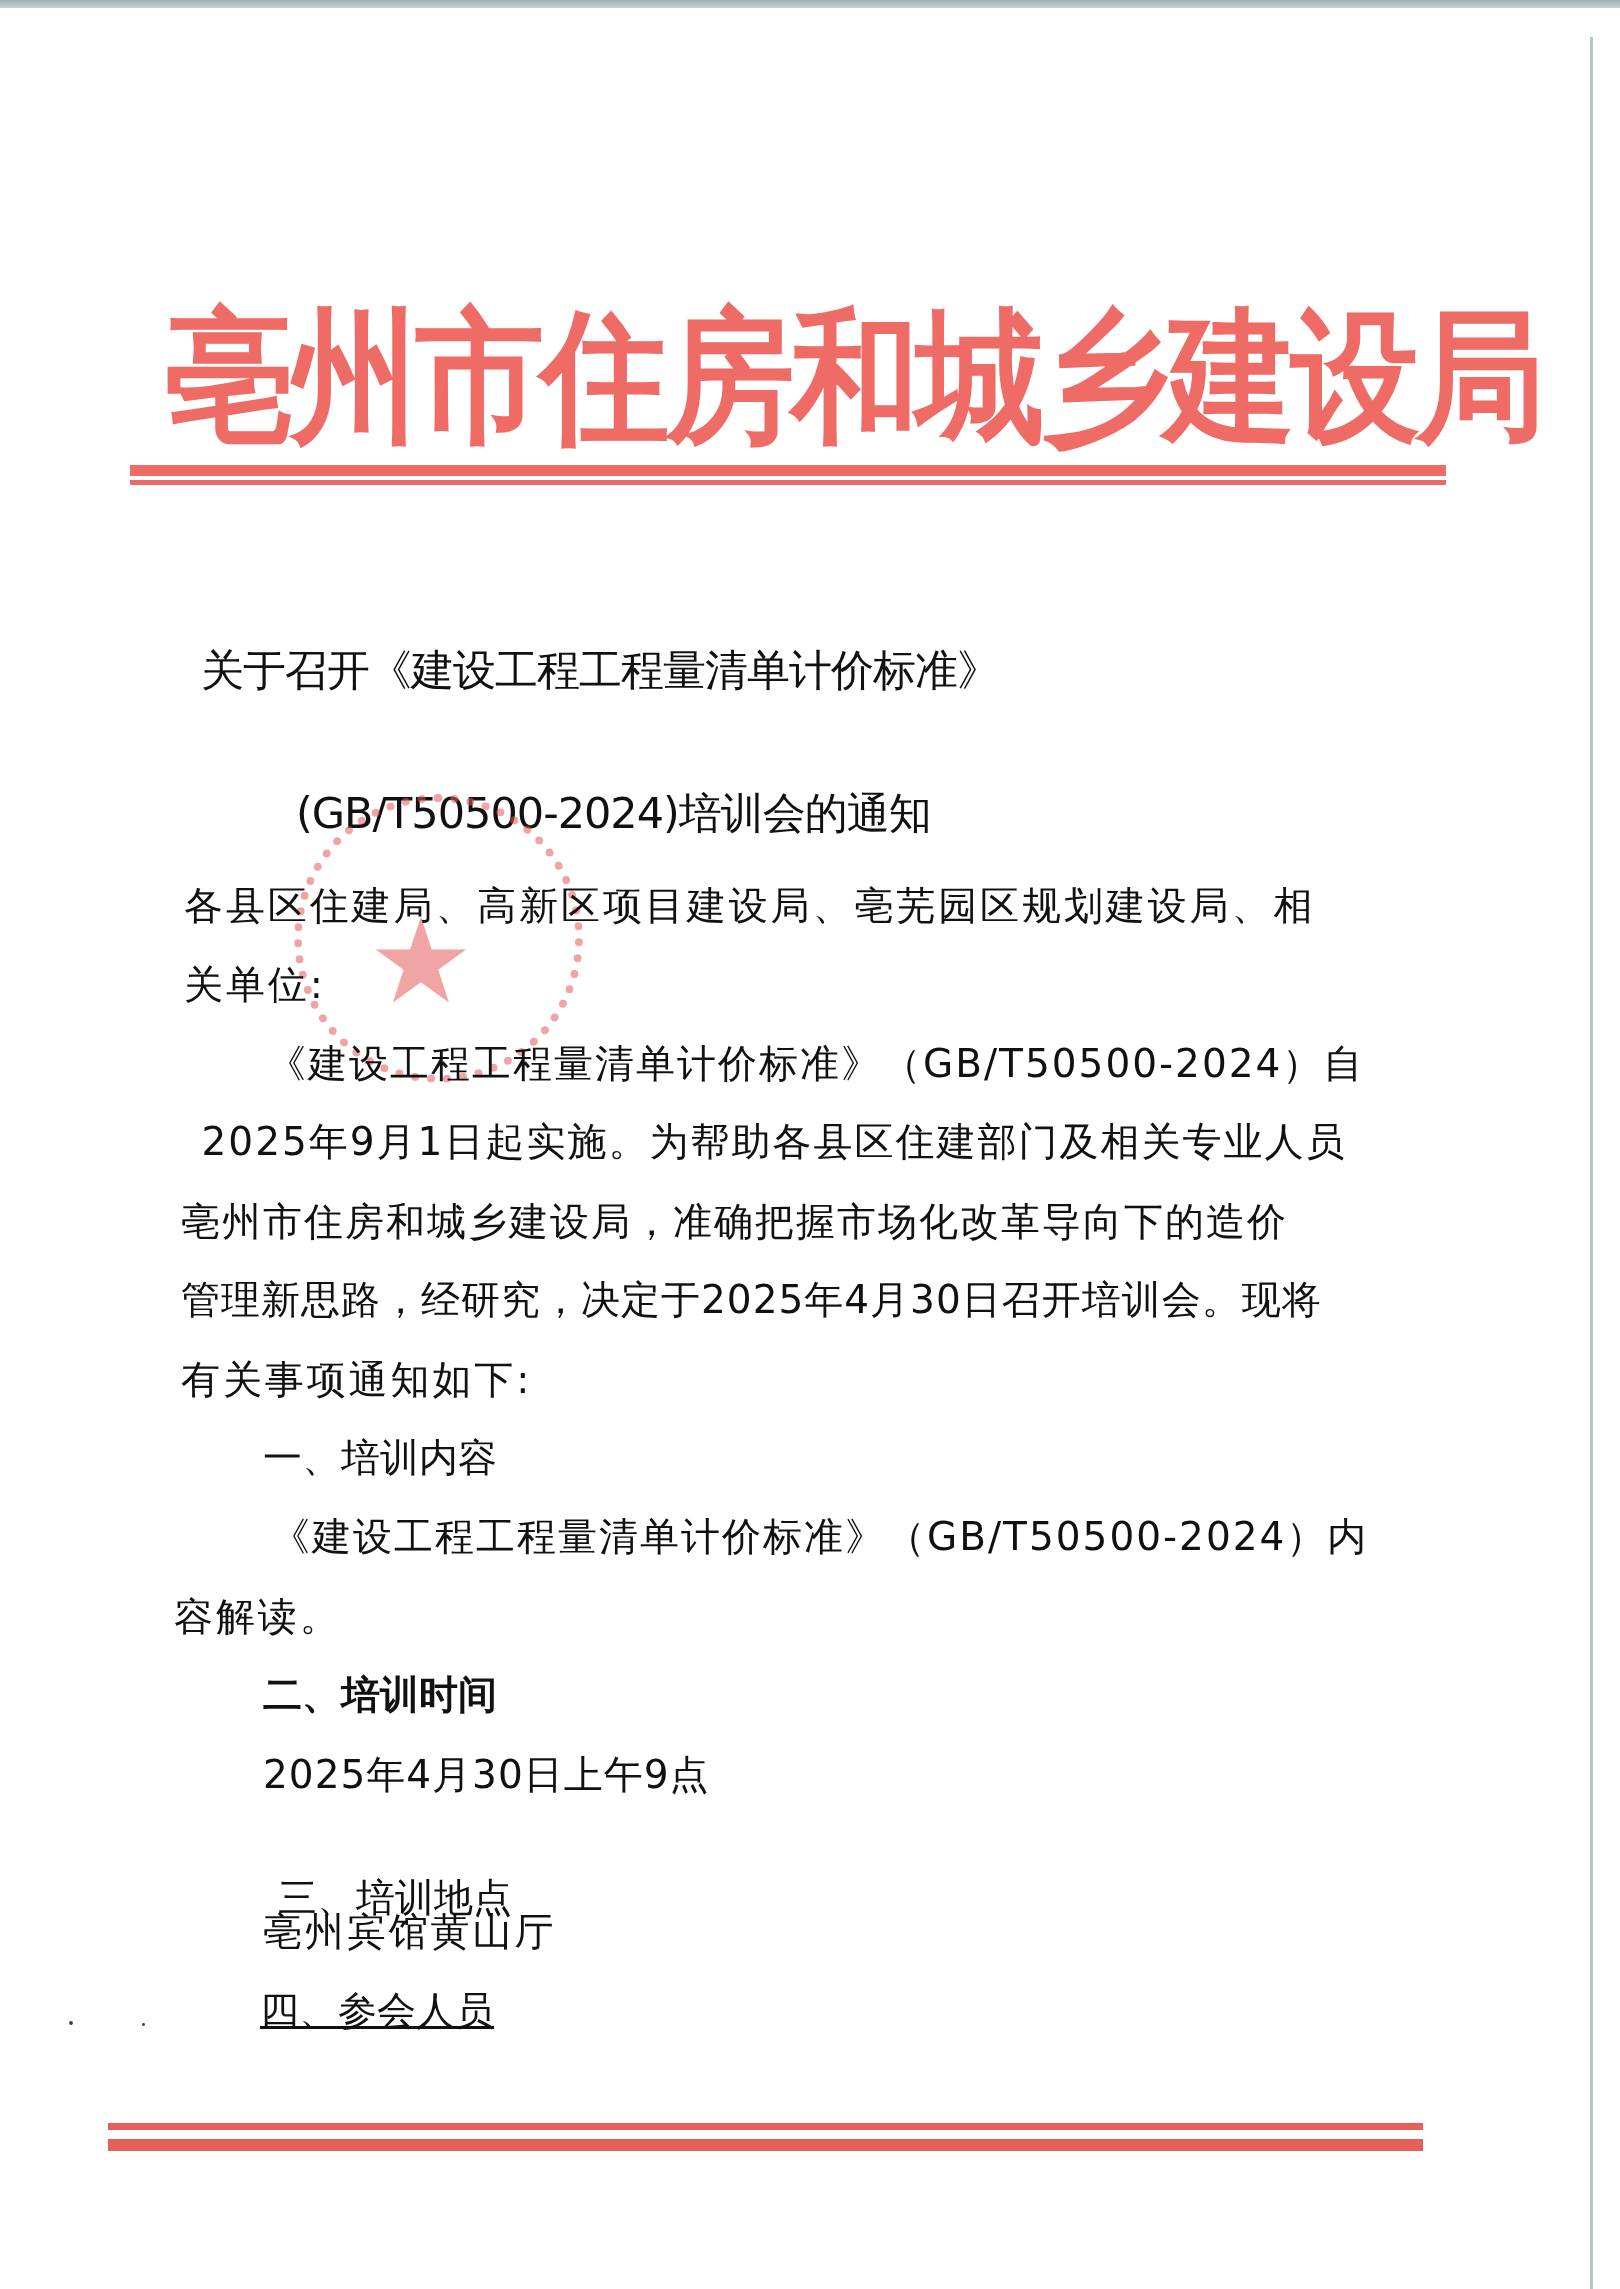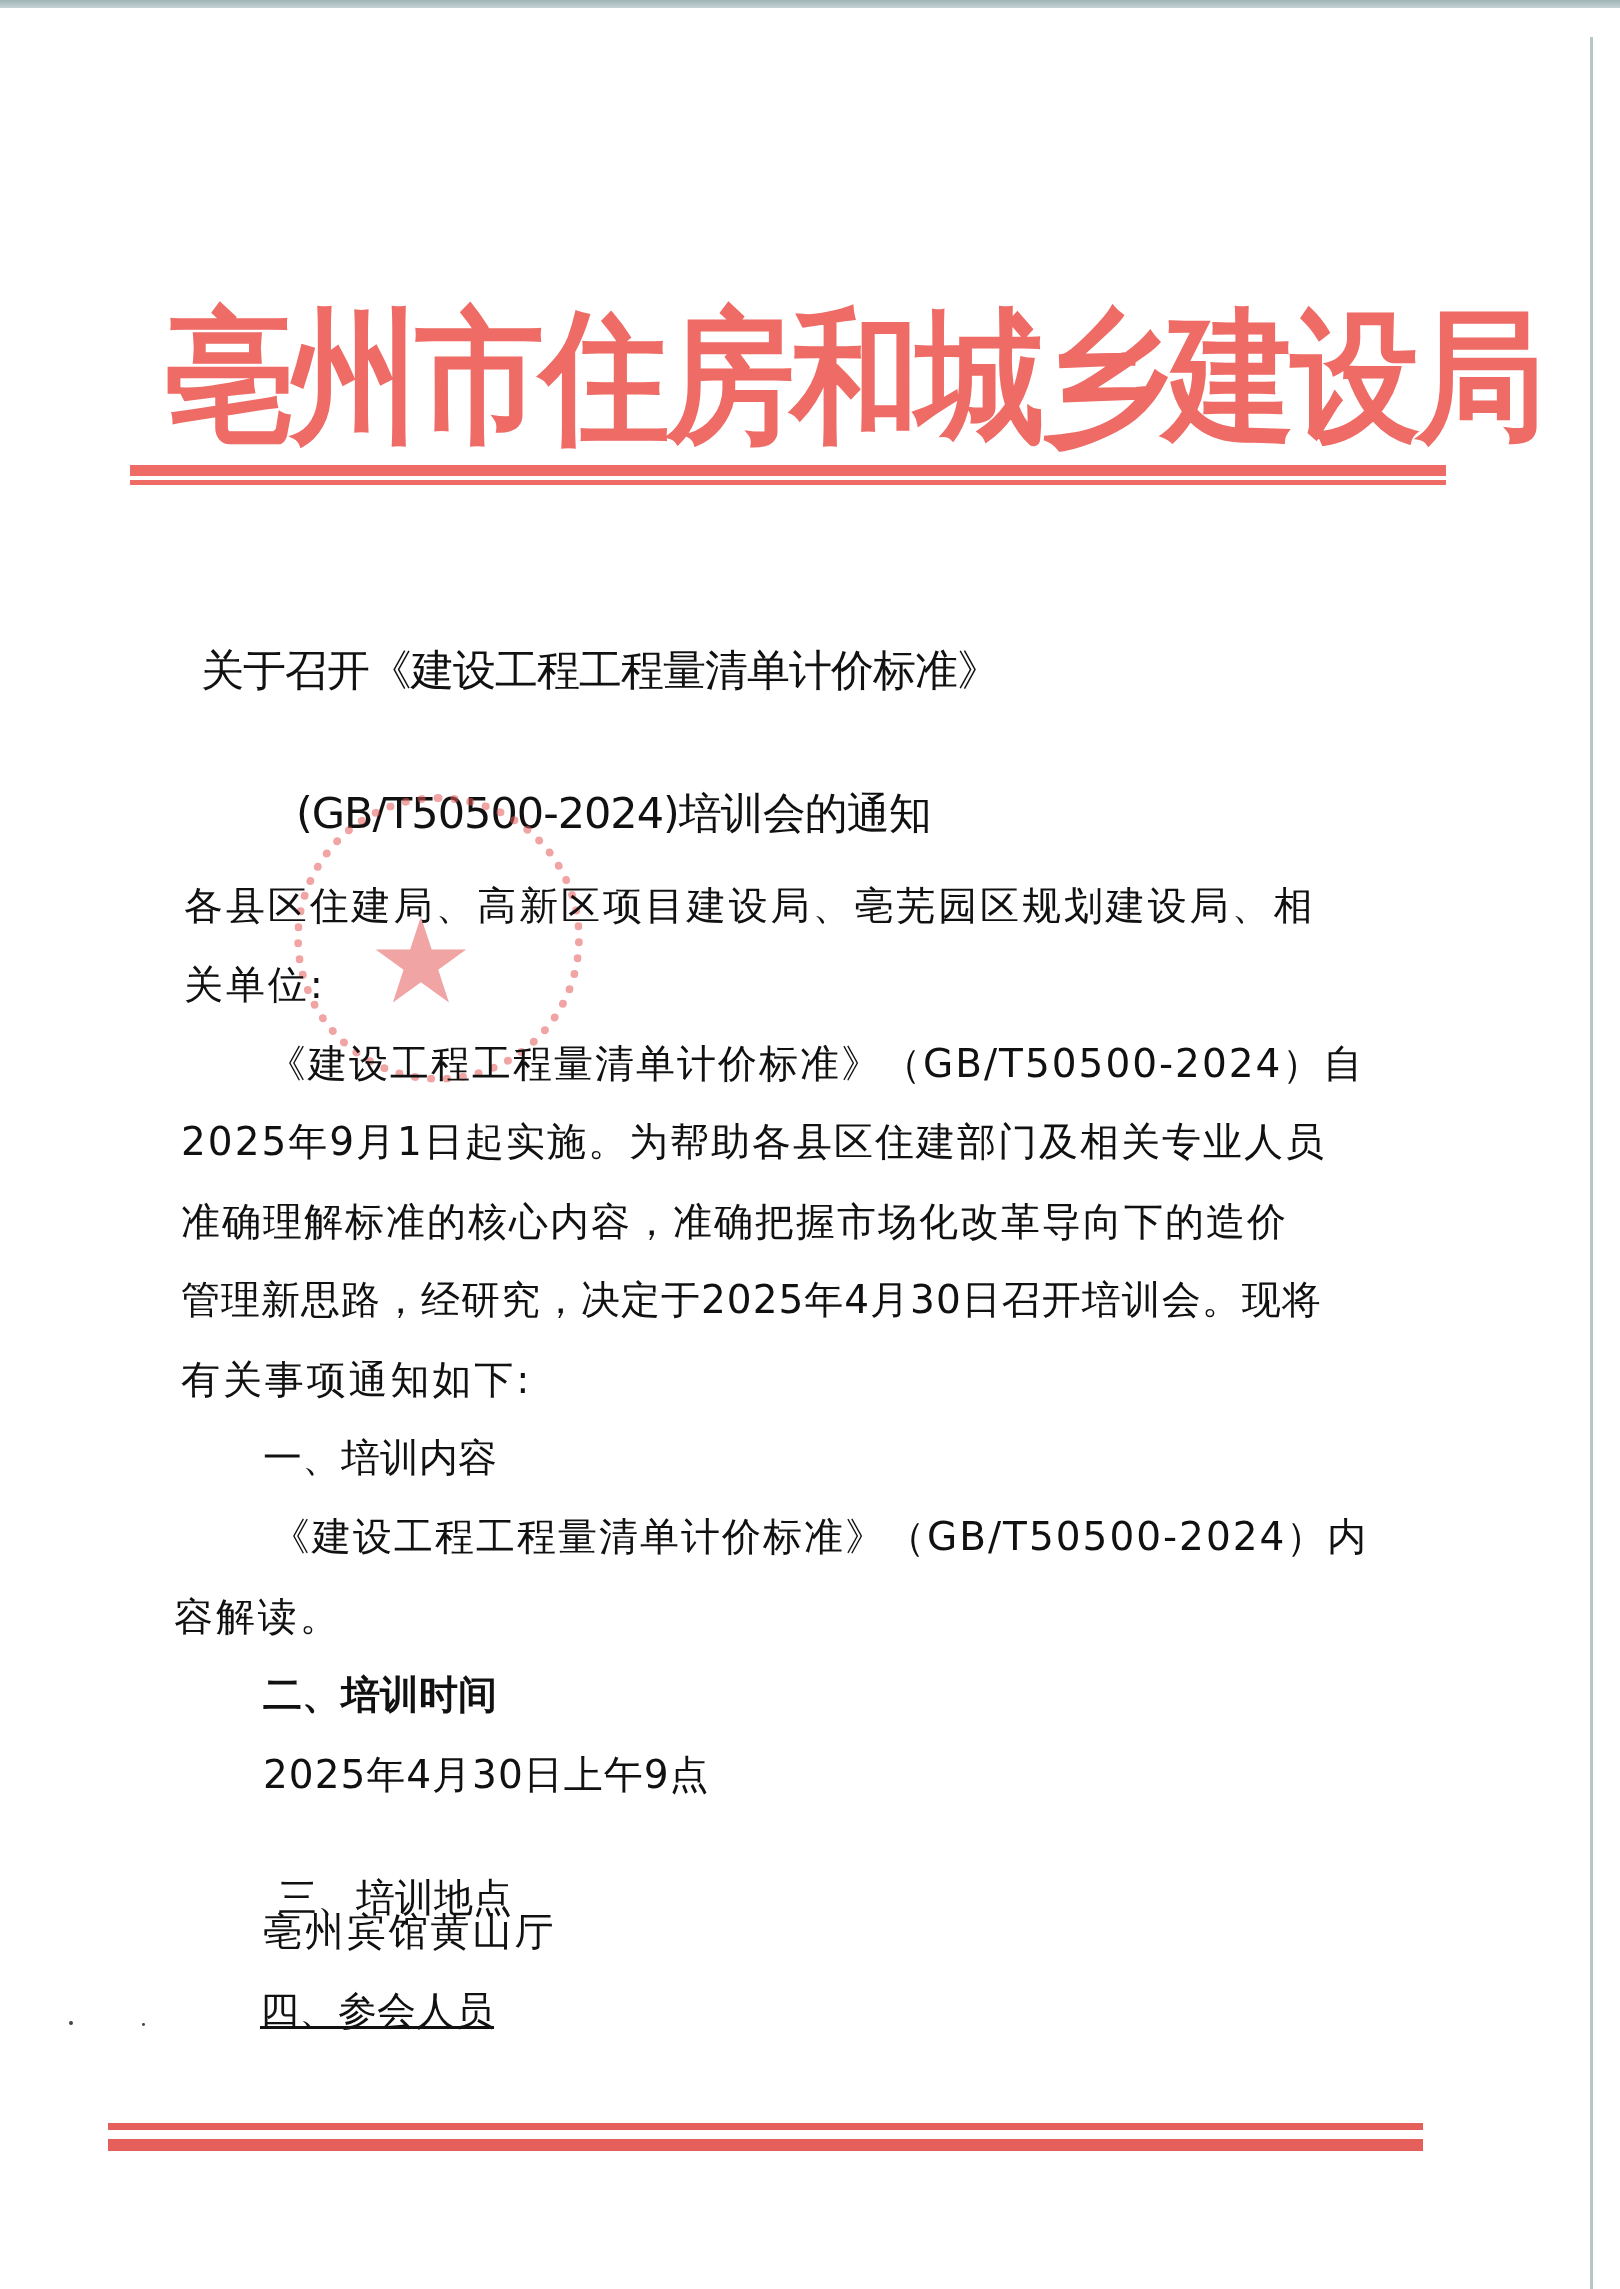--- a/index.html
+++ b/index.html
@@ -90,22 +90,22 @@
 <div class="doc-title l1">关于召开《建设工程工程量清单计价标准》</div>
 <div class="doc-title l2">(GB/T50500-2024)培训会的通知</div>
 
 <div class="seal"></div>
 <div class="seal-star">★</div>
 
 <div class="body-line" style="top:879px; left:184px;">各县区住建局、高新区项目建设局、亳芜园区规划建设局、相</div>
 <div class="body-line" style="top:958px; left:184px;">关单位:</div>
 
 <div class="body-line" style="top:1037px; left:267px; letter-spacing:2px;">《建设工程工程量清单计价标准》（GB/T50500-2024）自</div>
-<div class="body-line" style="top:1115px; left:181px; letter-spacing:2px;">2025年9月1日起实施。为帮助各县区住建部门及相关专业人员</div>
-<div class="body-line" style="top:1195px; left:181px; letter-spacing:2px;">准确理解标准的核心内容，准确把握市场化改革导向下的造价</div>
+<div class="body-line" style="top:1115px; left:181px; letter-spacing:2px;text-align:center;">2025年9月1日起实施。为帮助各县区住建部门及相关专业人员</div>
+<div class="body-line" style="top:1195px; left:181px; letter-spacing:2px;">亳州市住房和城乡建设局，准确把握市场化改革导向下的造价</div>
 <div class="body-line" style="top:1273px; left:181px; letter-spacing:1px;">管理新思路，经研究，决定于2025年4月30日召开培训会。现将</div>
 <div class="body-line" style="top:1353px; left:181px;">有关事项通知如下:</div>
 
 <div class="heading-line" style="top:1431px; left:263px;">一、培训内容</div>
 <div class="body-line" style="top:1510px; left:271px; letter-spacing:2px;">《建设工程工程量清单计价标准》（GB/T50500-2024）内</div>
 <div class="body-line" style="top:1590px; left:174px;">容解读。</div>
 
 <div class="heading-line bold" style="top:1668px; left:263px;">二、培训时间</div>
 <div class="body-line" style="top:1748px; left:263px; letter-spacing:1px;">2025年4月30日上午9点</div>
 

